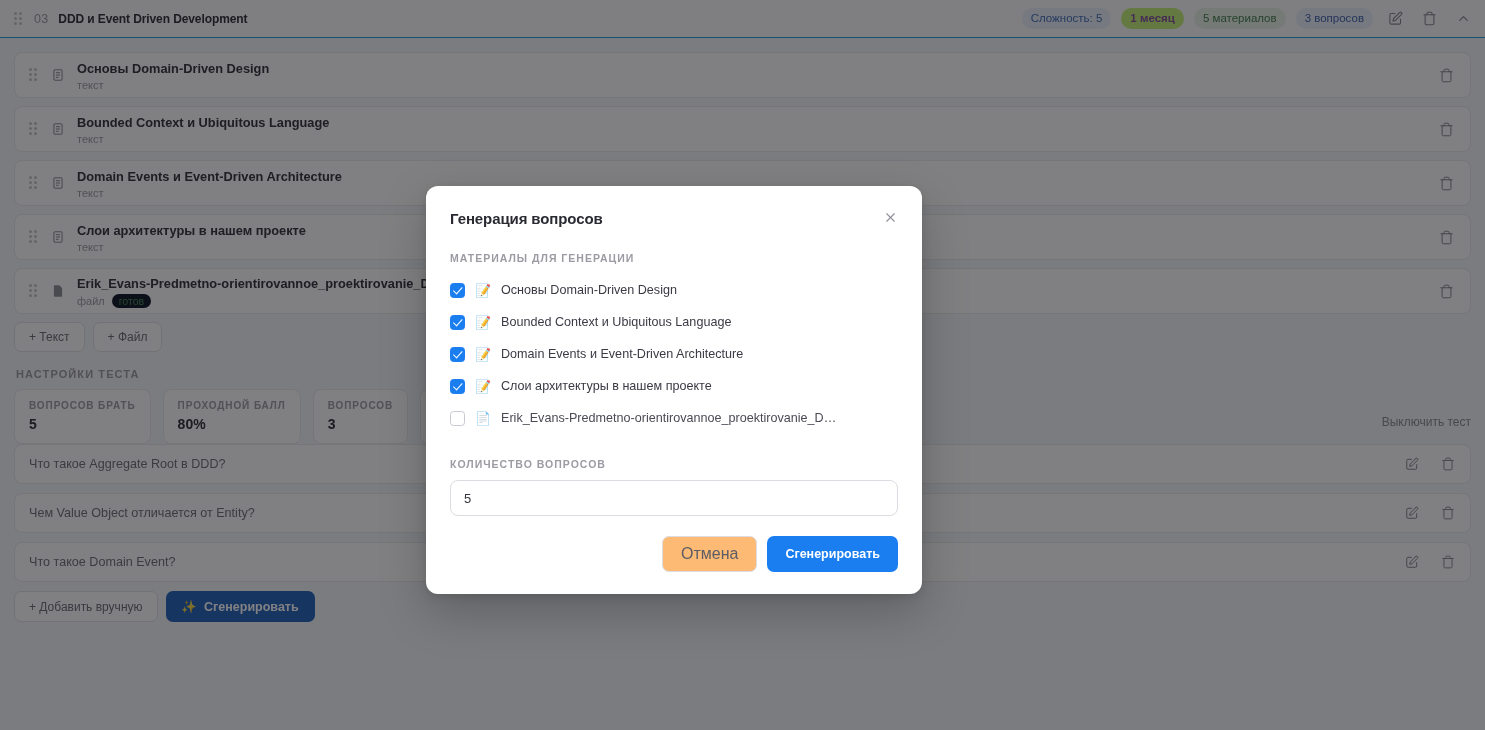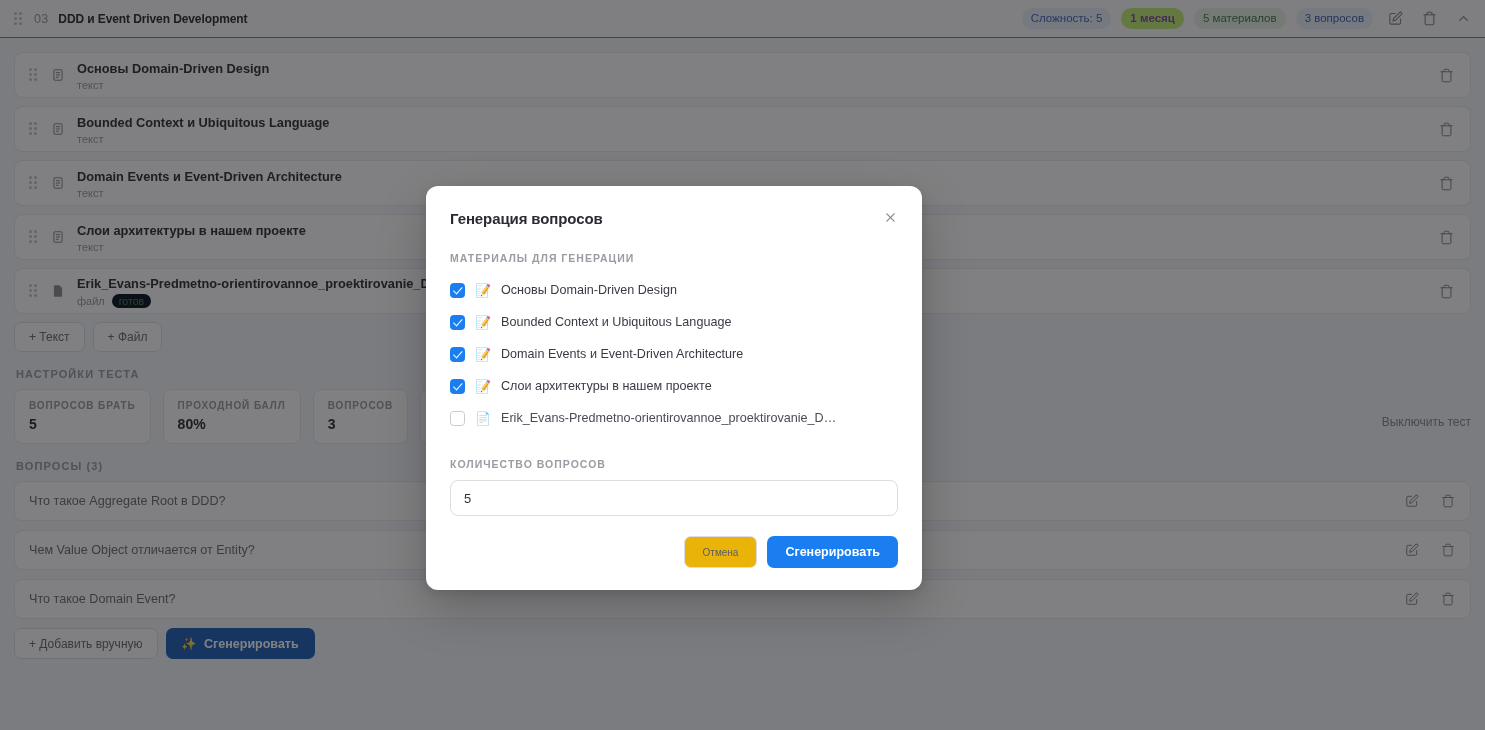--- a/index.html
+++ b/index.html
@@ -136,22 +136,22 @@
     text-overflow:ellipsis; max-width: 340px;
   }
   .chk-item.dim .chk-label { color:#4a4a55; }
   .num-input {
     width:100%; height:36px; border:1px solid #dcdce2; border-radius:8px;
     padding: 0 13px; font-size:13px; color:#33333c; font-family:inherit;
     outline:none; background:#fff;
   }
   .m-actions { display:flex; justify-content:flex-end; gap:10px; margin-top:20px; }
   .btn-cancel {
-    border:1px solid #dcdce2; background:#eab308; color:#5c5c66; border-radius:7px;
-    font-size:10px; padding:8px 18px; cursor:pointer; font-family:inherit;
+    border:1px solid #dcdce2; background:#fdba74; color:#5c5c66; border-radius:7px;
+    font-size:16px; padding:8px 18px; cursor:pointer; font-family:inherit;
   }
   .btn-gen {
     background:#1a7ef0; color:#fff; border:none; border-radius:7px;
     font-size:12.5px; padding:9px 18px; cursor:pointer; font-weight:600; font-family:inherit;
   }
 </style>
 </head>
 <body>
 
 <div id="page">
@@ -368,21 +368,20 @@
         <div class="k">ВОПРОСОВ</div>
         <div class="v">3</div>
       </div>
       <div class="set-card" style="min-width:100px;">
         <div class="k">РАНД</div>
         <div class="v on">Вкл</div>
       </div>
       <div class="off-test">Выключить тест</div>
     </div>
 
-    <div class="section-label" style="margin-top:16px;">ВОПРОСЫ (3)</div>
 
     <div class="q-row">
       <span class="qtext">Что такое Aggregate Root в DDD?</span>
       <span class="icon-btn">
         <svg width="14" height="14" viewBox="0 0 24 24" fill="none" stroke="currentColor" stroke-width="1.7" stroke-linecap="round" stroke-linejoin="round">
             <path d="M11 4H5a2 2 0 0 0-2 2v13a2 2 0 0 0 2 2h13a2 2 0 0 0 2-2v-6"></path>
             <path d="M18.5 2.5a2.12 2.12 0 0 1 3 3L12 15l-4 1 1-4 9.5-9.5z"></path>
           </svg>
       </span>
       <span class="icon-btn">

